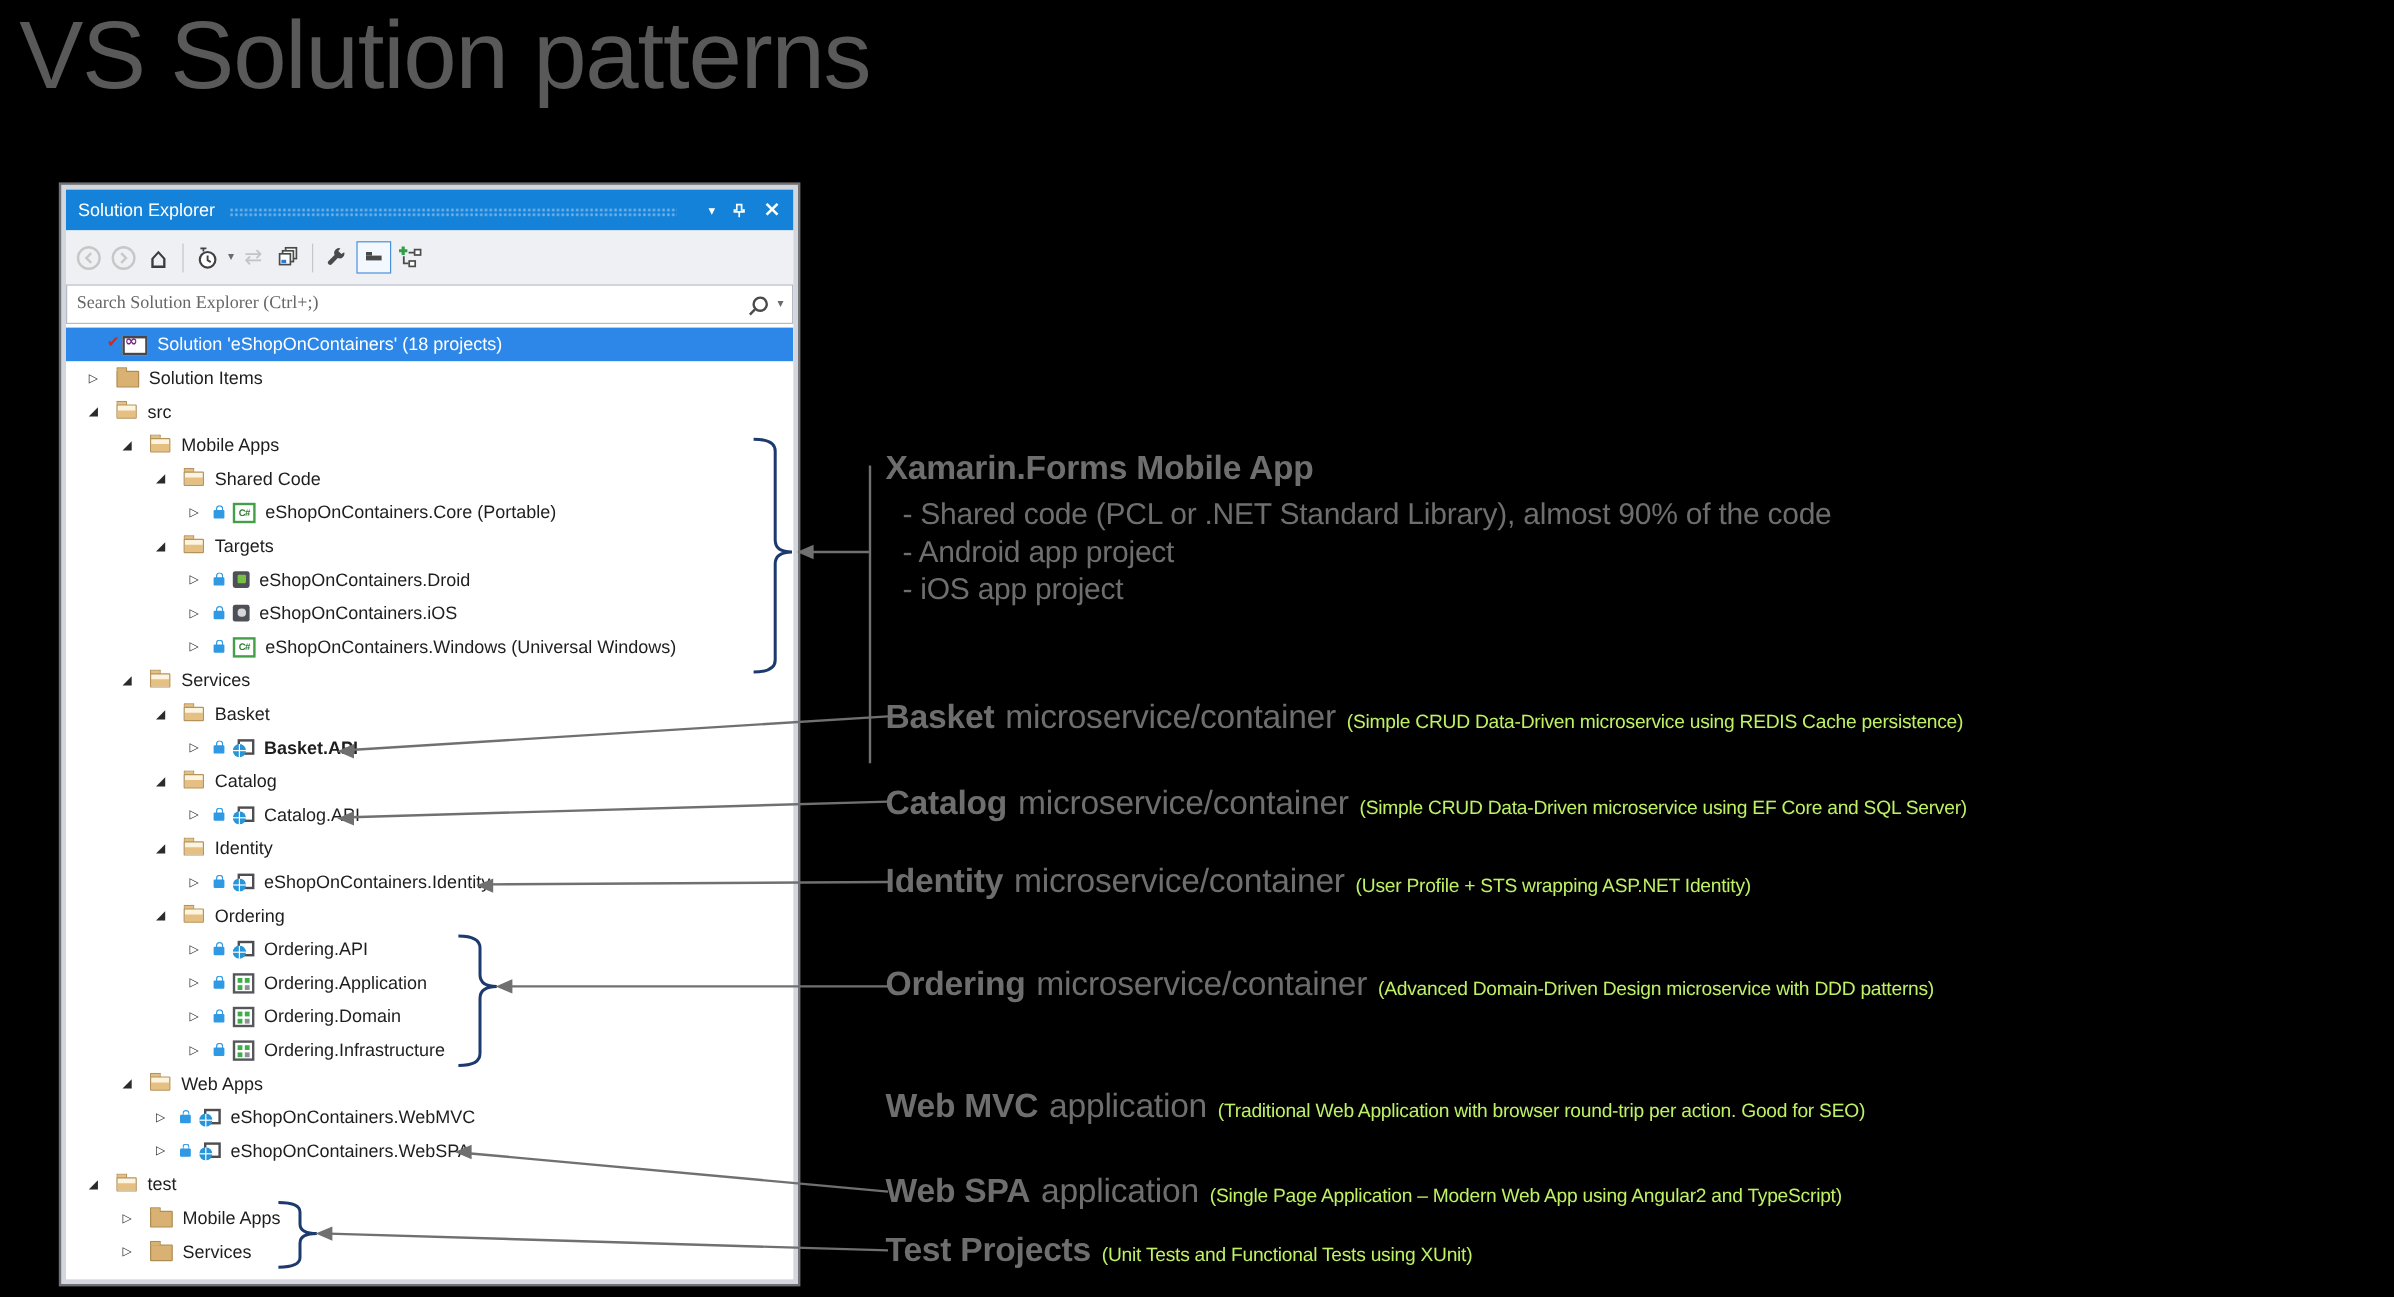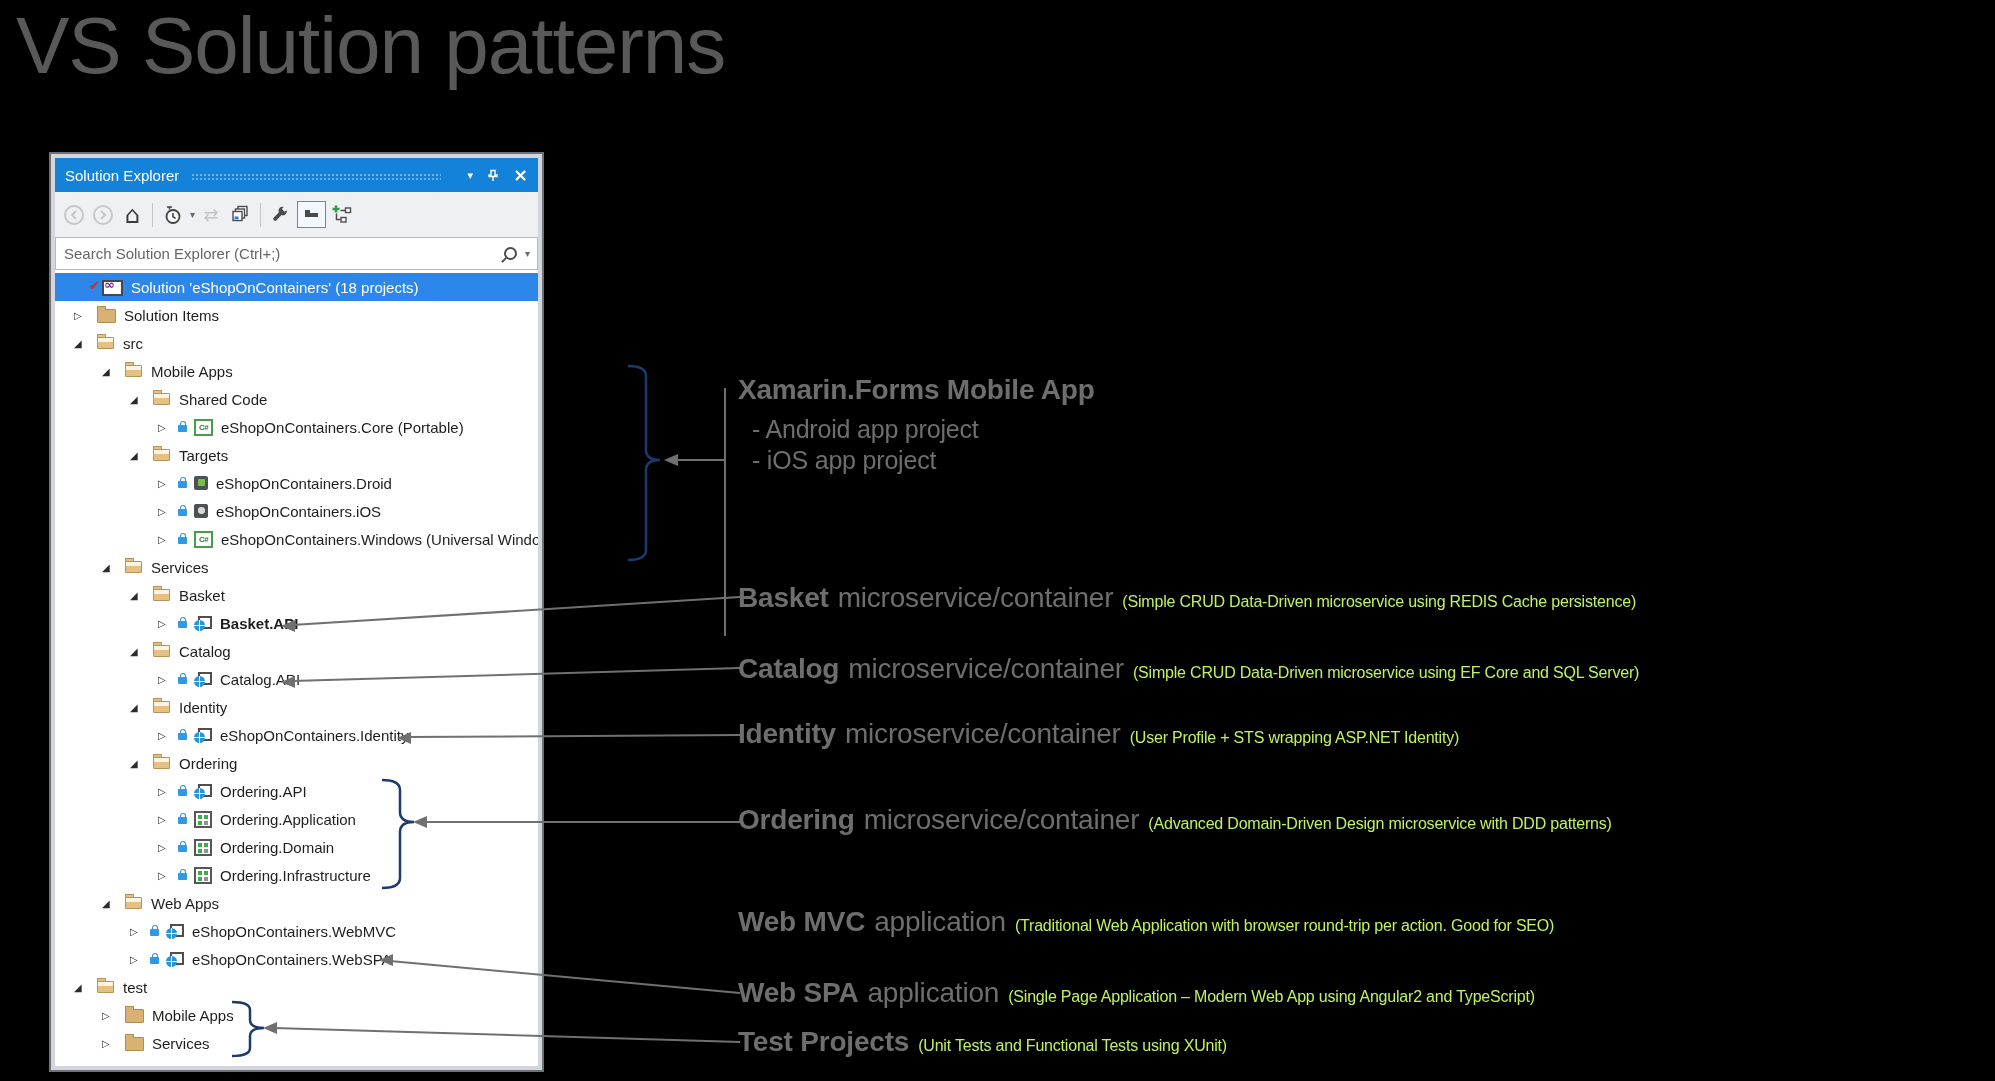--- a/index.html
+++ b/index.html
@@ -4,21 +4,21 @@
 <style>
   html,body{margin:0;padding:0}
   body{width:1995px;height:1081px;background:#000;position:relative;overflow:hidden;
        font-family:"Liberation Sans",sans-serif;}
 
   
   .page-title{position:absolute;left:16px;top:0px;font-size:80px;font-weight:300;
               color:#595959;letter-spacing:-1px}
 
   
-  .panel{position:absolute;left:55px;top:158px;width:483px;height:908px;background:#fff;
+  .panel{position:absolute;left:55px;top:158px;width:606px;height:908px;background:#fff;
          box-shadow:0 0 0 4px #d3d6dc,0 0 0 6px #6e7175;display:flex;flex-direction:column;z-index:1}
 
   .titlebar{height:34px;background:#1382d8;display:flex;align-items:center;color:#fff;
             padding:0 10px;flex:none}
   .tb-title{font-size:15px;white-space:nowrap}
   .grip{flex:1;height:8px;margin:4px 12px 0 12px;
         background-image:radial-gradient(#6fb0e6 1px,transparent 1.3px);
         background-size:4px 4px}
   .tb-ico{display:flex;align-items:center;justify-content:center;margin-left:14px;color:#fff}
   .tb-caret{font-size:11px;font-family:"DejaVu Sans",sans-serif}
@@ -31,21 +31,21 @@
   .home-g{font-size:24px;color:#3c3c3c;line-height:1}
   .refresh-g{font-size:18px;color:#c4c4c4}
   .mini-caret{font-size:10px;color:#6a6a6a;margin-left:1px}
   .psel{width:27px;height:25px;border:1px solid #4a90d9;background:#f2f8fe;display:flex;
         align-items:center;justify-content:center}
   .psel i{display:block;width:13px;height:4px;background:#4a4a4a;position:relative}
   .psel i::before{content:"";position:absolute;left:0;top:-3px;width:5px;height:3px;background:#4a4a4a}
 
   .searchbar{height:31px;border:1px solid #b5bac4;background:#fff;display:flex;align-items:center;flex:none}
   .search-input{flex:1;border:none;outline:none;font-size:15px;color:#444;padding:0 8px;
-                font-family:Liberation Sans, sans-serif;background:transparent}
+                font-family:Liberation Serif, serif;background:transparent}
   .search-input::placeholder{color:#666;opacity:1}
   .mag{width:9px;height:9px;border:2px solid #4a4a4a;border-radius:50%;position:relative;margin-right:8px}
   .mag::after{content:"";position:absolute;width:2px;height:6px;background:#4a4a4a;
               transform:rotate(45deg);left:-3px;top:8px}
   .scaret{font-size:10px;color:#6a6a6a;margin-right:7px;font-family:"DejaVu Sans",sans-serif}
 
   
   .tree{flex:1;background:#fff;padding-top:3px;overflow:hidden}
   .row{height:28px;display:flex;align-items:center;font-size:15px;color:#1e1e1e;white-space:nowrap}
   .row.sel{background:#2d87e8;color:#fff}
@@ -360,20 +360,21 @@
     <span class="exp">▷</span>
 
     <span class="ticon folder-closed"></span>
     <span class="lbl">Services</span>
   </div>
     </div>
 </div>
 
 <div class="ann a-xam">
   <div class="axt">Xamarin.Forms Mobile App</div>
+  <div class="axb">- Shared code (PCL or .NET Standard Library), almost 90% of the code</div>
   <div class="axb">- Android app project</div>
   <div class="axb">- iOS app project</div>
 </div>
 
 <div class="ann a-basket"><span class="b">Basket</span><span class="m">microservice/container</span><span class="p">(Simple CRUD Data-Driven microservice using REDIS Cache persistence)</span></div>
 
 <div class="ann a-catalog"><span class="b">Catalog</span><span class="m">microservice/container</span><span class="p">(Simple CRUD Data-Driven microservice using EF Core and SQL Server)</span></div>
 
 <div class="ann a-identity"><span class="b">Identity</span><span class="m">microservice/container</span><span class="p">(User Profile + STS wrapping ASP.NET Identity)</span></div>
 

